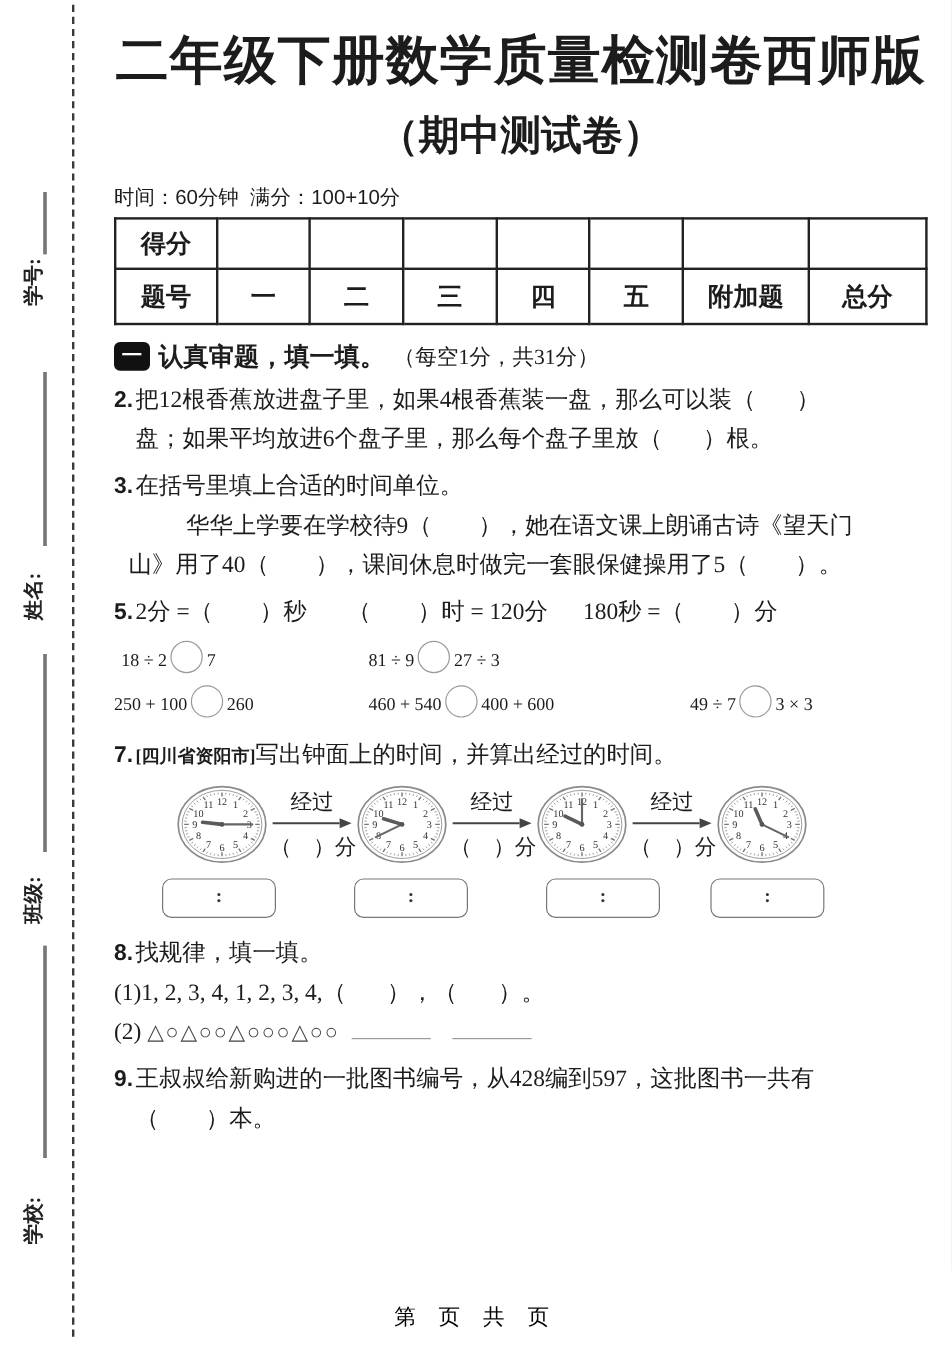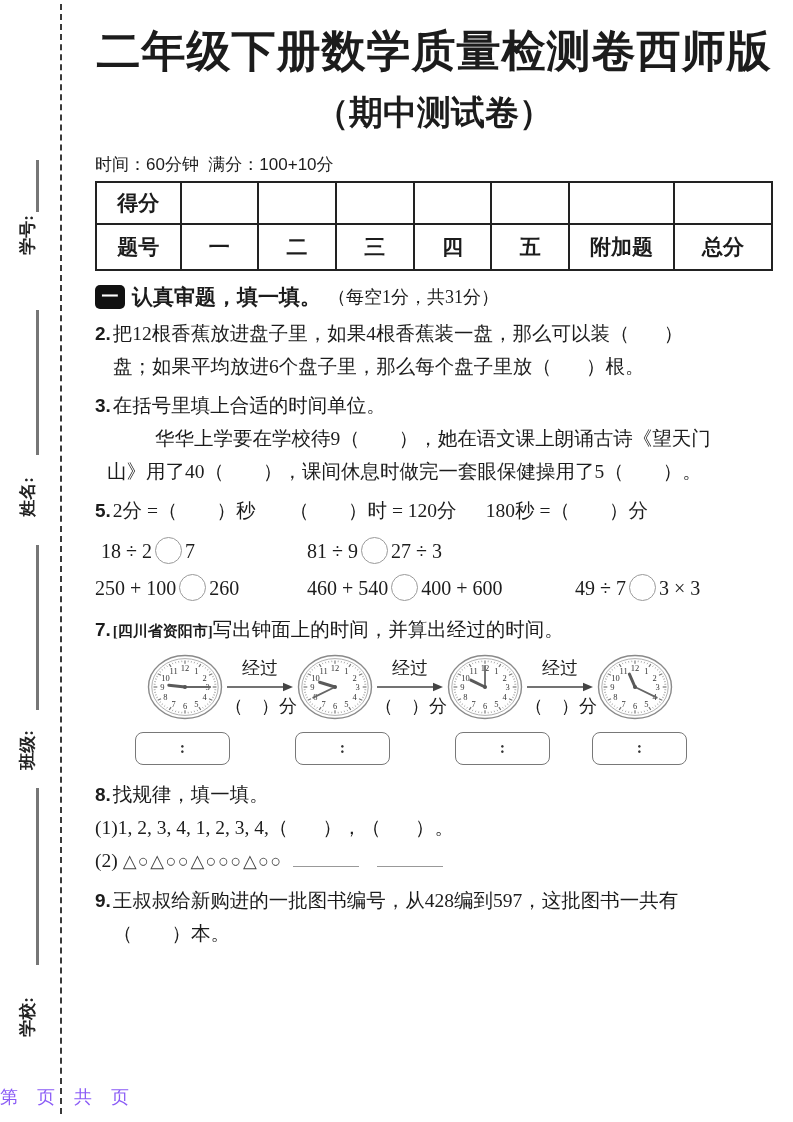--- a/index.html
+++ b/index.html
@@ -5,21 +5,21 @@
   html,body{margin:0;padding:0;background:#e8e8e8;}
   .page{position:relative;width:793px;height:1122px;background:#ffffff;margin:0 auto;
         font-family:"Liberation Serif",serif;color:#1c1c1c;overflow:hidden;}
   
   .cut-line{position:absolute;left:60px;top:4px;height:1110px;border-left:2px dashed #3a3a3a;}
   .mseg{position:absolute;left:36px;width:3px;background:#767676;}
   .mlabel{position:absolute;left:-13px;width:80px;height:22px;text-align:center;
           font-size:17px;font-weight:bold;color:#222;transform:rotate(-90deg);white-space:pre;}
   
   .content{position:absolute;left:95px;top:0;width:678px;}
-  .title{font-family:Liberation Sans, sans-serif;font-weight:bold;font-size:44px;
+  .title{font-family:Liberation Serif, serif;font-weight:bold;font-size:44px;
          text-align:center;margin:26px 0 0 0;letter-spacing:1px;line-height:1.15;}
   .subtitle{font-family:"Liberation Sans",sans-serif;font-weight:bold;font-size:34px;
             text-align:center;margin:13px 0 0 0;}
   .info{font-family:"Liberation Sans",sans-serif;font-size:17px;
         margin-top:17px;margin-bottom:5px;white-space:pre;}
   table.score{width:100%;border-collapse:collapse;table-layout:fixed;}
   table.score td,table.score th{border:2px solid #222;}
   table.score th{font-family:"Liberation Sans",sans-serif;font-size:21px;font-weight:bold;
                  height:42px;text-align:center;vertical-align:middle;}
   table.score td{height:38px;font-family:"Liberation Sans",sans-serif;font-size:21px;
@@ -32,40 +32,40 @@
   .sec-note{font-size:18px;}
   .q{margin-top:6px;}
   .line{font-size:19.5px;line-height:33px;white-space:pre;}
   .qnum{font-family:"Liberation Sans",sans-serif;font-weight:bold;margin-right:2px;font-size:19px;}
   .ind18{padding-left:18px;}
   .ind60{padding-left:60px;}
   .ind12{padding-left:12px;}
   .q7tag{font-size:15px;font-weight:bold;}
   .cmp-circle{display:inline-block;width:25px;height:25px;border:1.5px solid #9a9a9a;
               border-radius:50%;vertical-align:-6px;margin:0 3px;background:#fff;}
-  .q6row{display:flex;font-size:20px;line-height:37px;white-space:pre;}
+  .q6row{display:flex;font-size:15px;line-height:37px;white-space:pre;}
   .q6c0{width:212px;padding-left:6px;box-sizing:border-box;}
   .q6c1{width:268px;}
   .q6row2 .q6c0{padding-left:0;}
   .clockrow{display:flex;align-items:center;margin-top:5px;margin-left:50px;}
   .arrowblk{width:70px;text-align:center;white-space:pre;flex:0 0 auto;}
   .arrowblk .top{font-size:18px;line-height:20px;display:block;}
   .arrowblk .bot{font-size:18px;line-height:20px;display:block;}
   .clocksvg{flex:0 0 auto;display:block;}
   .boxrow{position:relative;height:40px;margin-top:11px;}
   .ansbox{position:absolute;top:0;width:93px;height:31px;border:1.5px solid #787878;
           border-radius:8px;background:#fff;display:flex;align-items:center;justify-content:center;
           font-weight:bold;font-size:16px;color:#333;}
   .shape-seq{font-size:18px;letter-spacing:1.5px;color:#444;}
   .blank{display:inline-block;width:66px;height:18px;border-bottom:1.5px solid #999;
          vertical-align:baseline;}
   .blank.b1{margin-left:10px;}
   .blank.b2{margin-left:18px;}
-  .footer{position:absolute;left:0;bottom:13px;width:793px;text-align:left;
-          font-family:"Liberation Sans",sans-serif;font-size:18px;letter-spacing:7px;color:#8b5cf6;}
+  .footer{position:absolute;left:0;bottom:13px;width:793px;text-align:center;
+          font-family:"Liberation Sans",sans-serif;font-size:18px;letter-spacing:7px;color:#000000;}
 </style>
 </head>
 <body>
 
 <div class="page">
 
   <div class="cut-line"></div>
   <div class="mseg" style="top:160px;height:52px;"></div>
   <div class="mseg" style="top:310px;height:145px;"></div>
   <div class="mseg" style="top:545px;height:165px;"></div>

